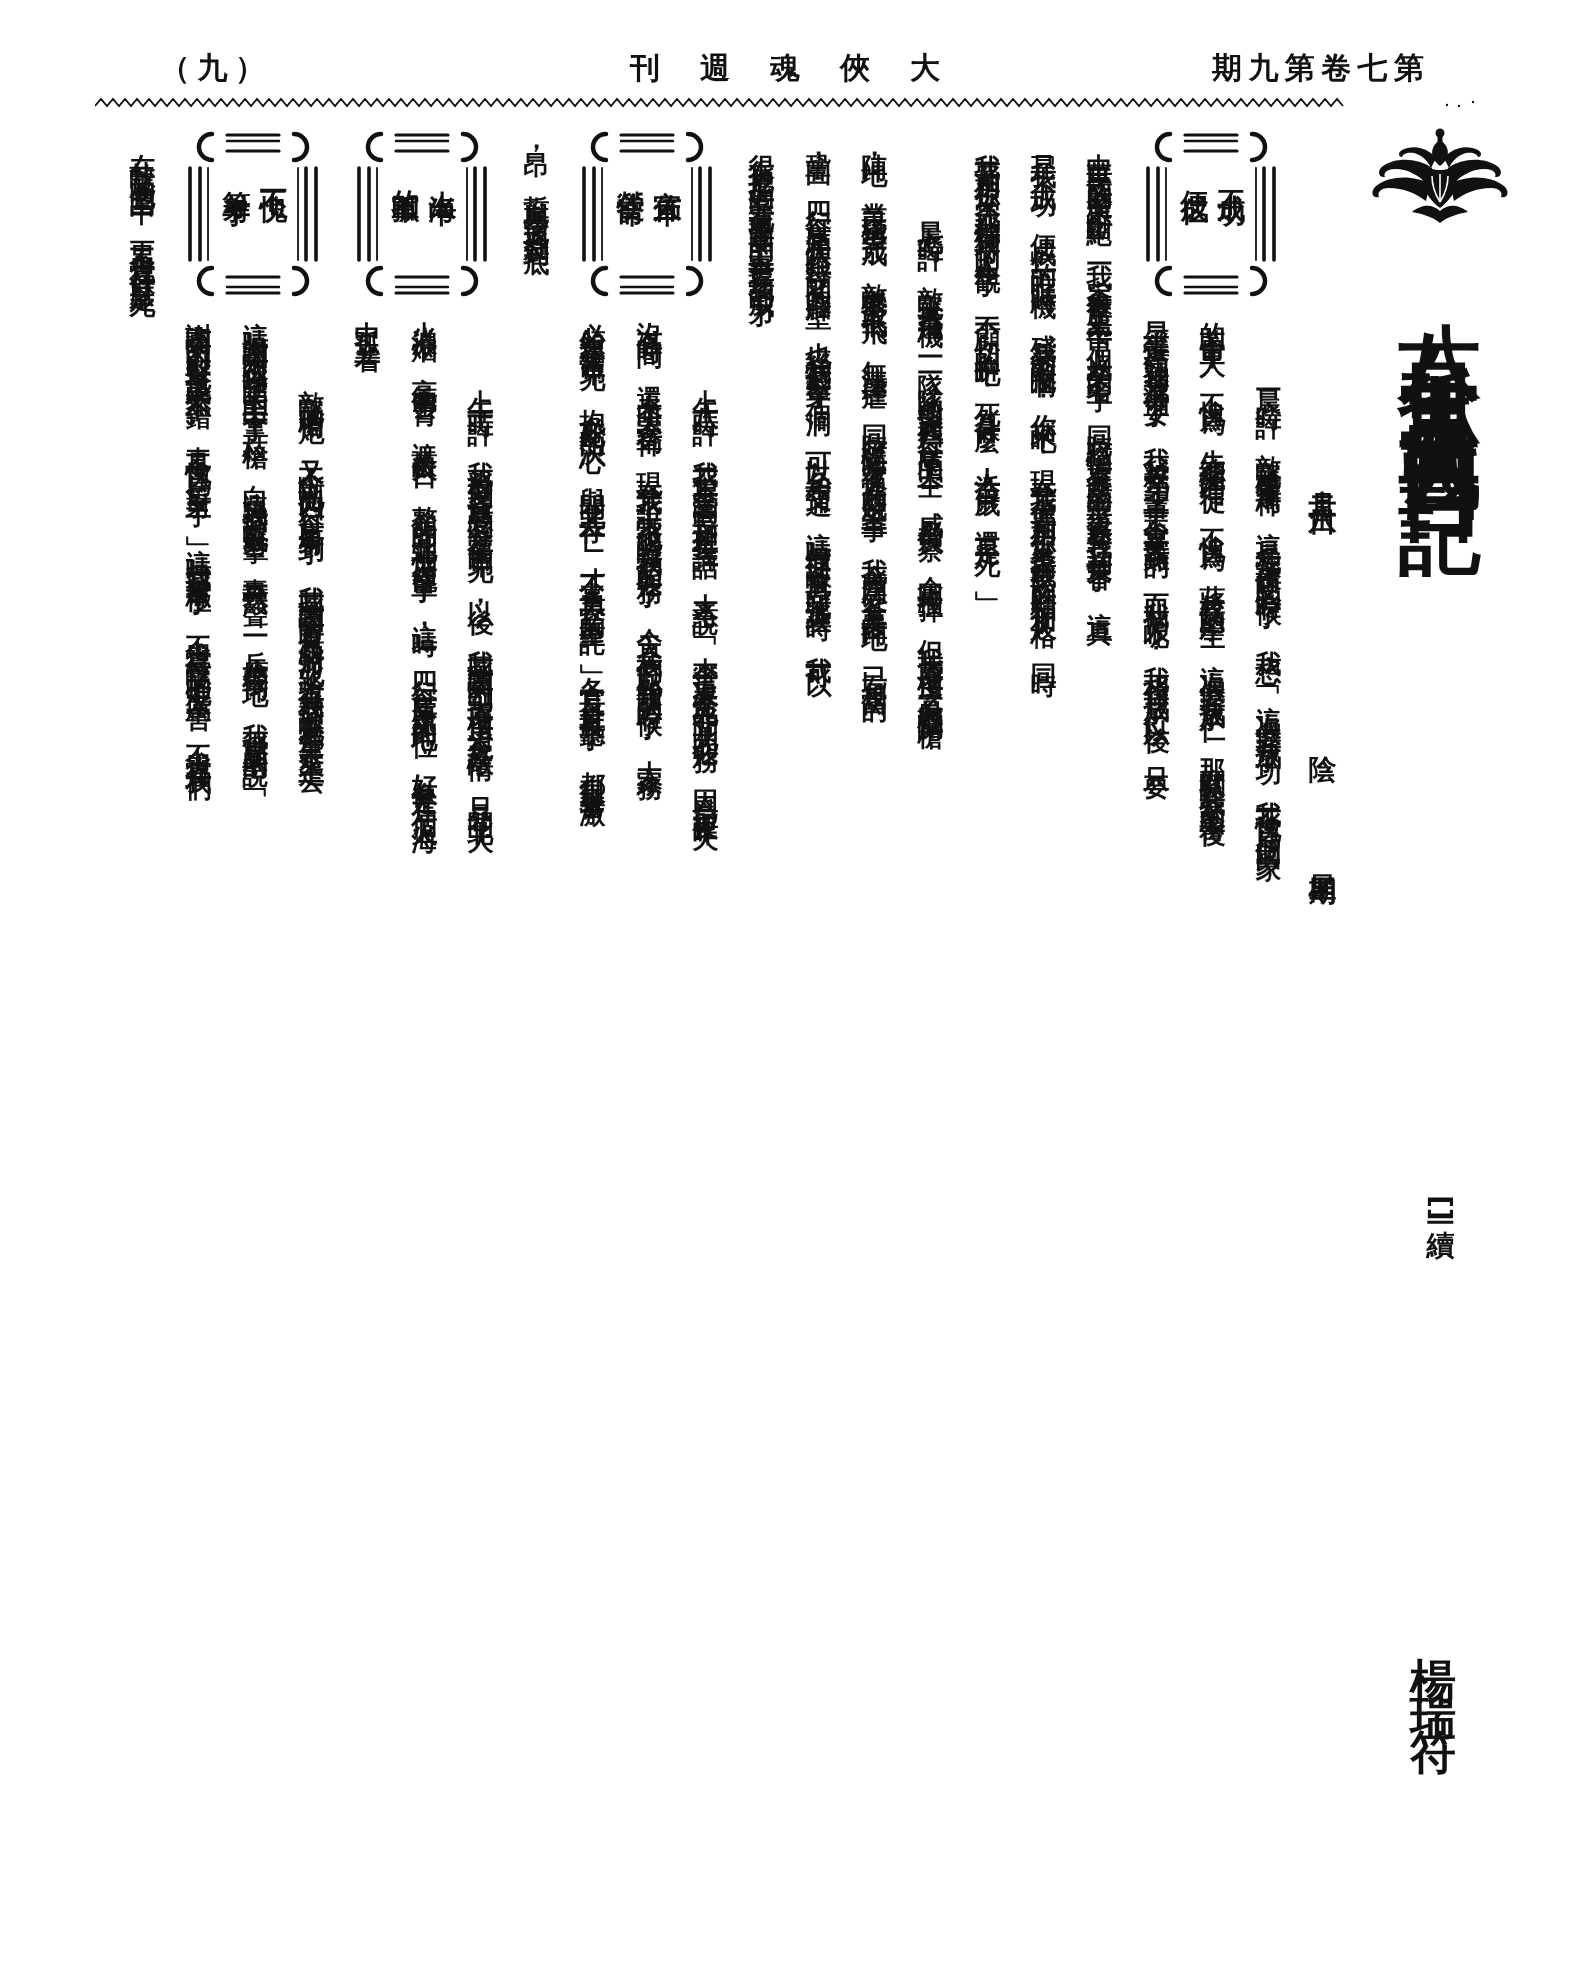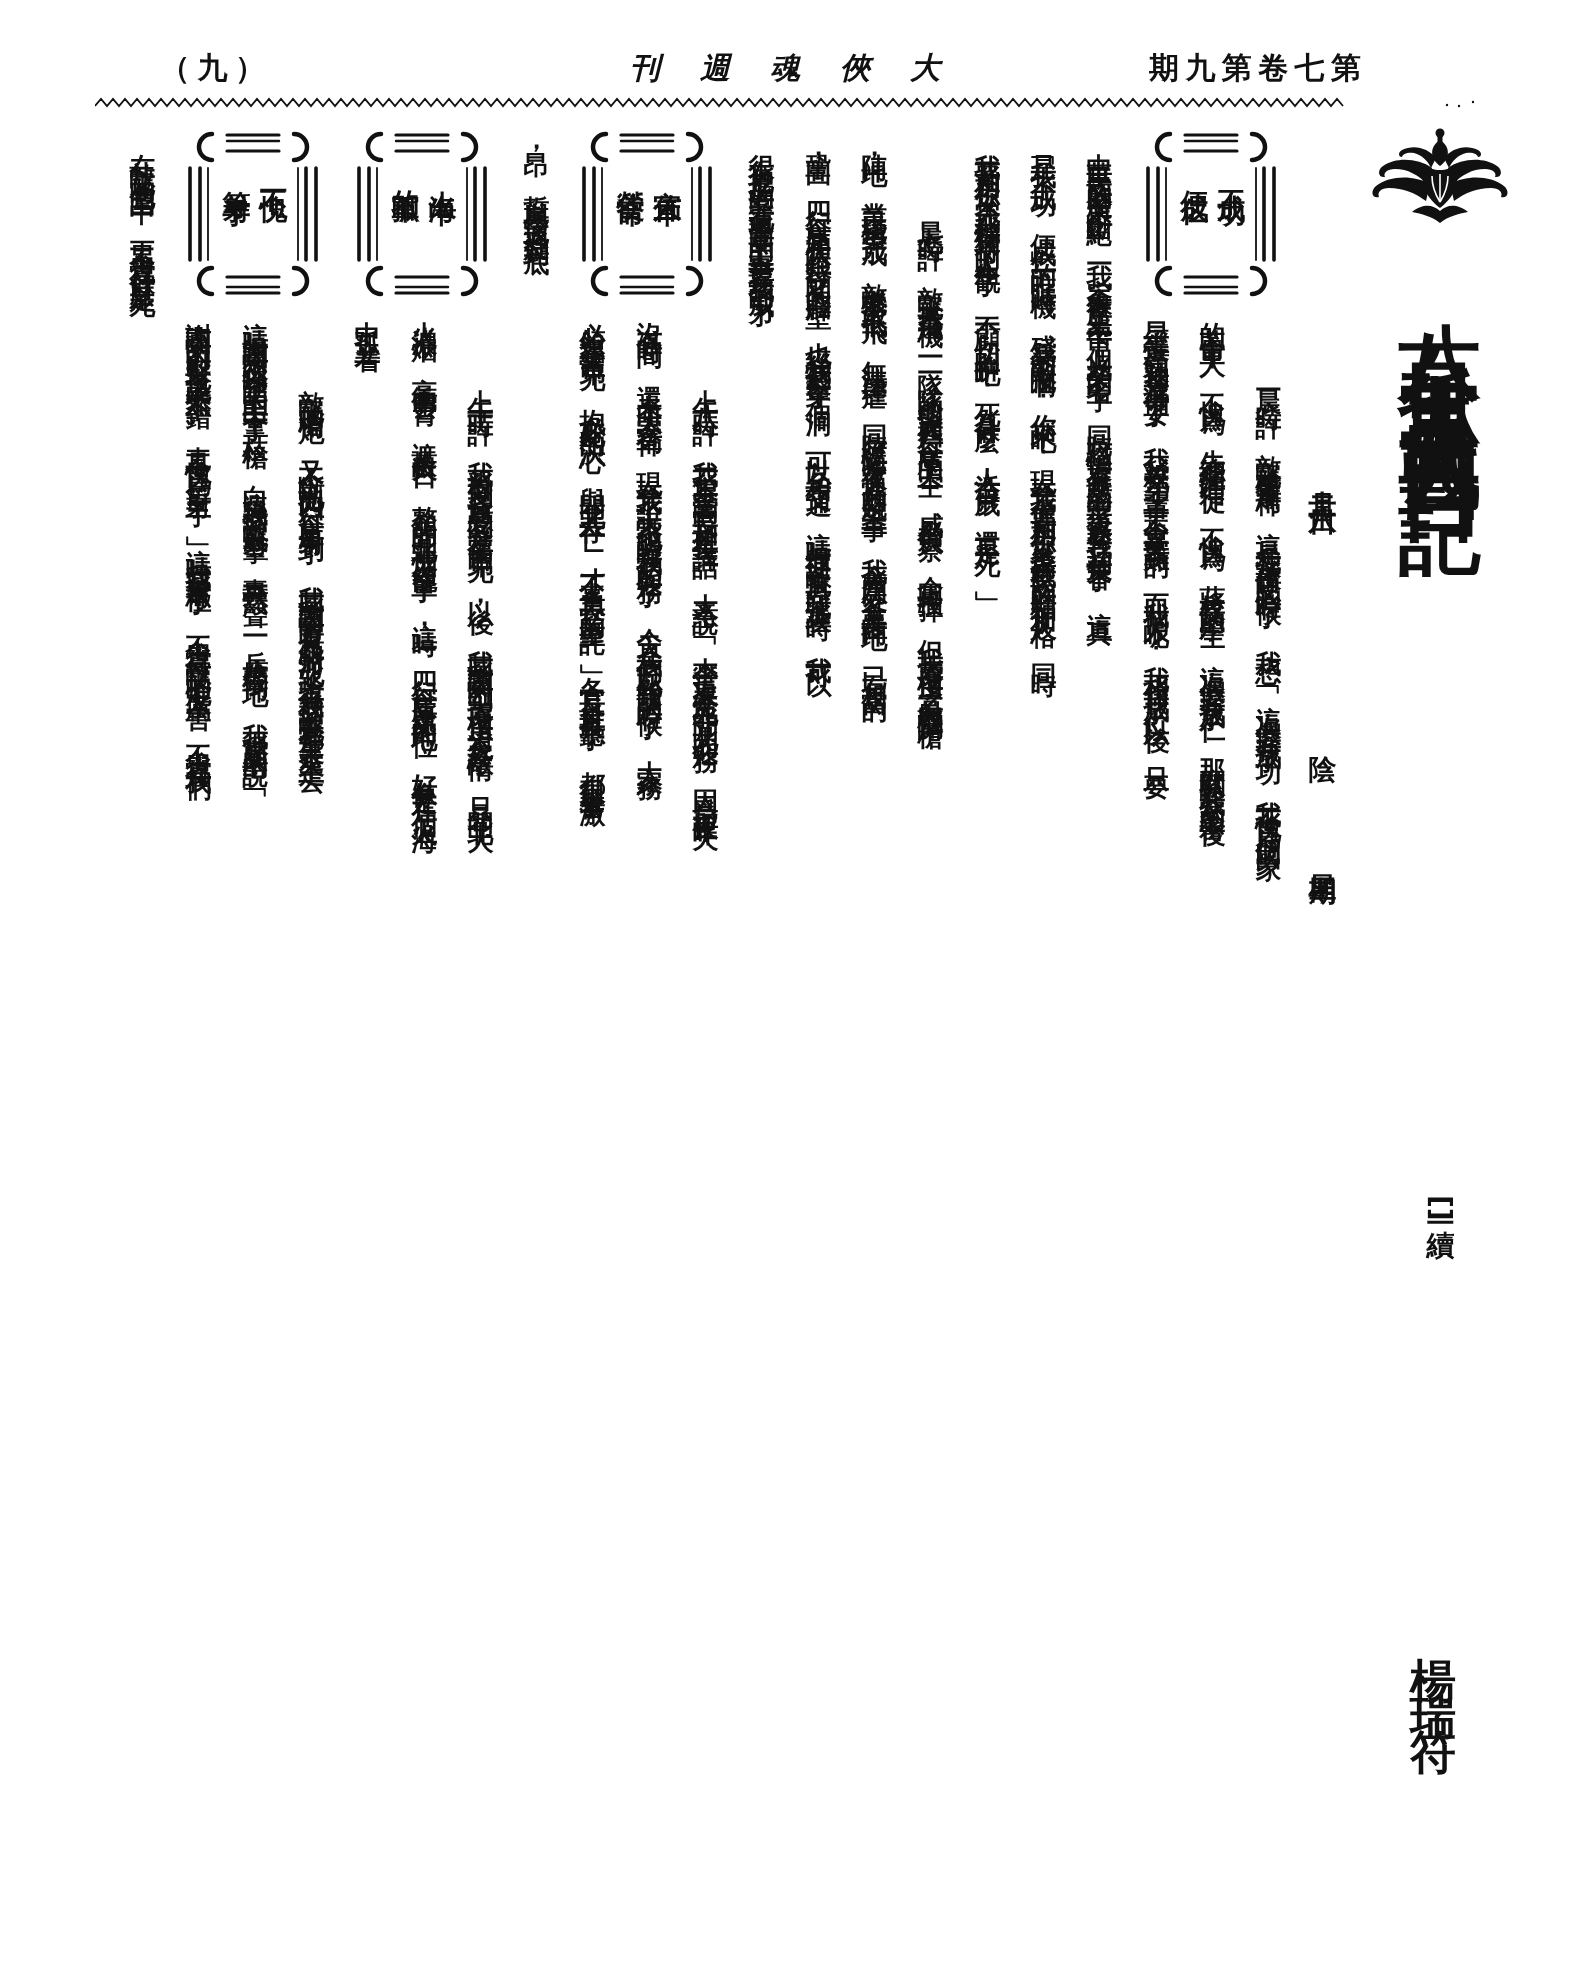--- a/index.html
+++ b/index.html
@@ -8,22 +8,22 @@
     background: #ffffff; color: #111111;
     font-family: "DejaVu Sans", sans-serif;
   }
   
   .hdr {
     position: absolute; top: 50px; height: 36px; line-height: 36px;
     font-size: 30px; font-weight: bold; white-space: nowrap;
     text-align: justify; text-align-last: justify;
   }
   .hdr-pageno { left: 160px; width: 105px; }
-  .hdr-mag { left: 630px; width: 310px; direction: rtl; unicode-bidi: bidi-override; font-style: italic; }
-  .hdr-issue { left: 1149px; width: 212px; direction: rtl; unicode-bidi: bidi-override; }
+  .hdr-mag { left: 630px; width: 310px; direction: rtl; unicode-bidi: bidi-override; }
+  .hdr-issue { left: 1212px; width: 212px; direction: rtl; unicode-bidi: bidi-override; }
   .wavy { position: absolute; left: 95px; top: 96px; }
 
   
   .ornament { position: absolute; left: 1370px; top: 128px; }
   .vt { position: absolute; writing-mode: vertical-rl; white-space: pre; font-weight: bold; }
   .title { left: 1398px; top: 259px; font-size: 82px; line-height: 84px; width: 84px; letter-spacing: 21px; font-weight: 900; }
   .installment { left: 1426px; top: 1195px; font-size: 28px; line-height: 28px; width: 28px; }
   .author { left: 1411px; top: 1620px; font-size: 46px; line-height: 46px; width: 46px; letter-spacing: 36px; }
   .date-a { left: 1308px; top: 468px; font-size: 28px; line-height: 28px; width: 28px; letter-spacing: 4px; }
   .date-b { left: 1308px; top: 733px; font-size: 28px; line-height: 28px; width: 28px; }

